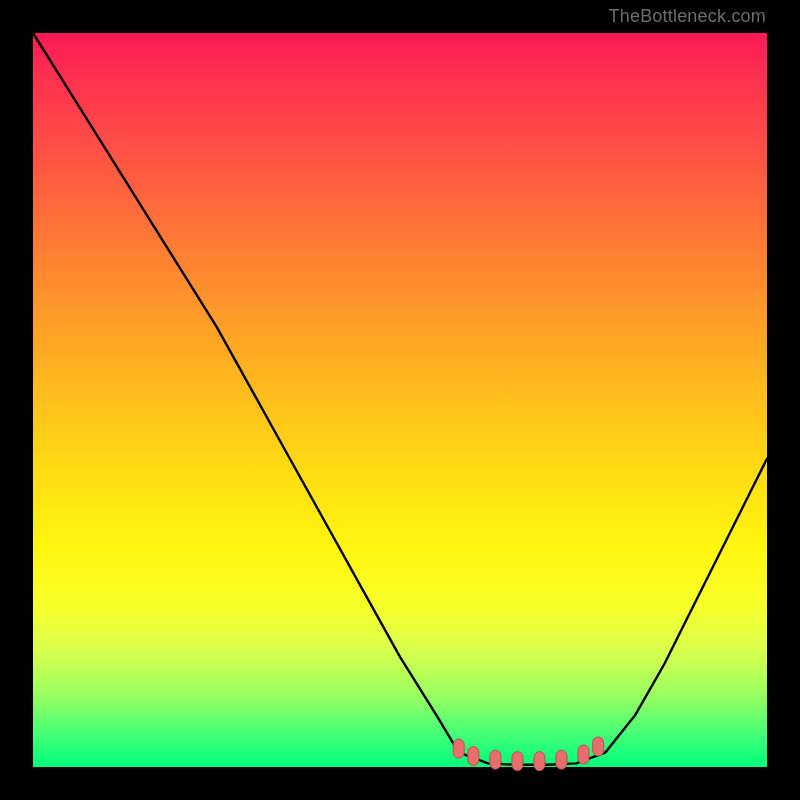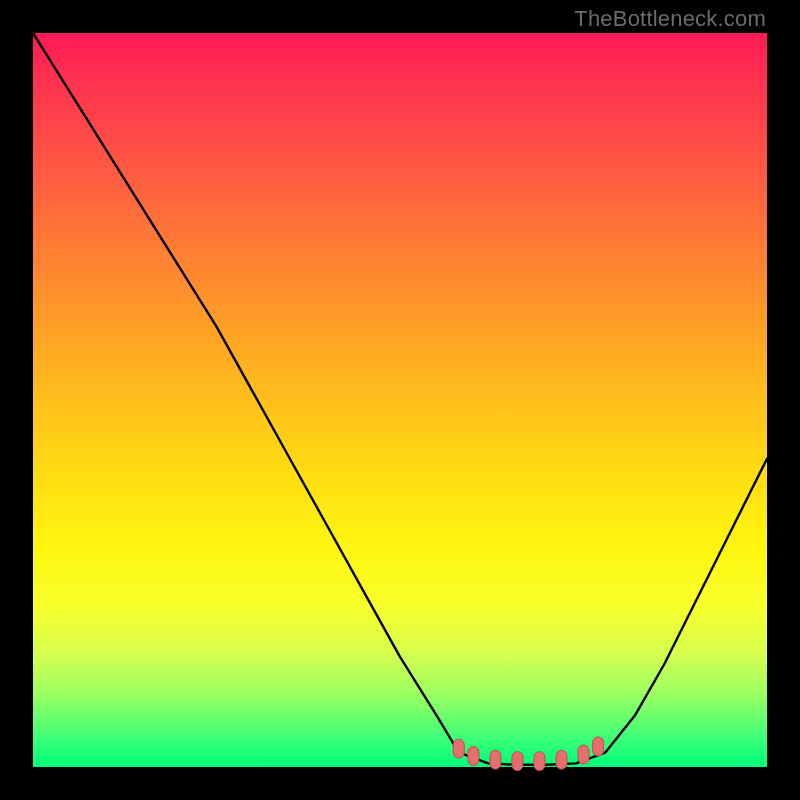--- a/index.html
+++ b/index.html
@@ -41,21 +41,21 @@
       #9cff60 90%,
       #3dff78 96%,
       #00ff7a 100%
     );
   }
   .attribution {
     position: absolute;
     top: 6px;
     right: 34px;
     color: #6b6b6b;
-    font-size: 22px;
+    font-size: 18px;
     font-weight: 500;
     letter-spacing: 0.2px;
   }
   svg.curve {
     position: absolute;
     left: 33px;
     top: 33px;
     width: 734px;
     height: 734px;
     overflow: visible;

